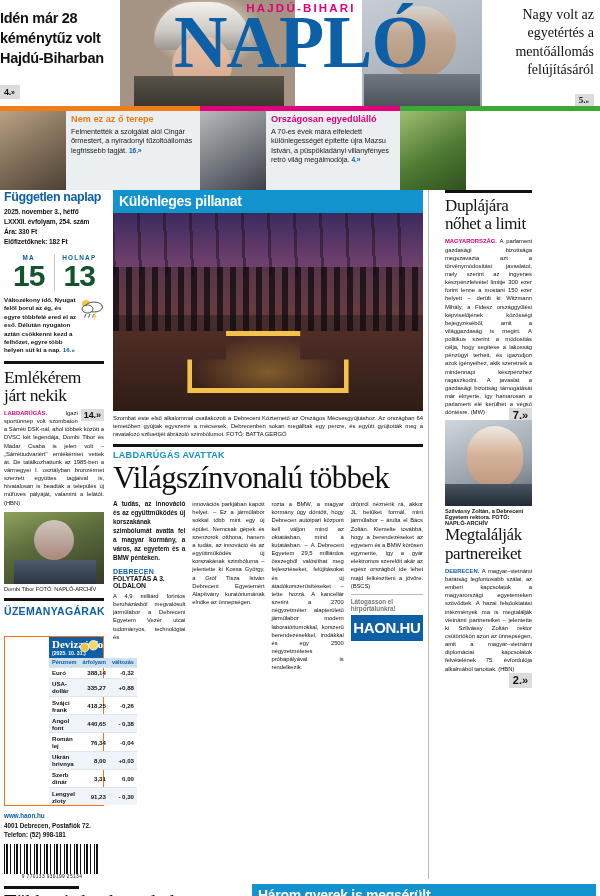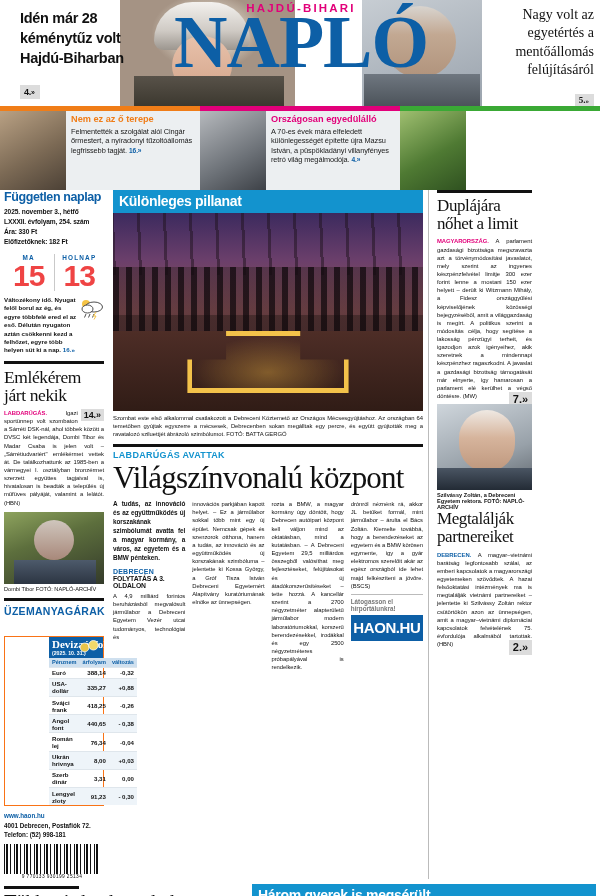--- a/index.html
+++ b/index.html
@@ -9,21 +9,21 @@
     background:#ffffff;
     color:#111;
     position:relative;
     overflow:hidden;
   }
   .page { position:relative; width:600px; height:896px; background:#fff; }
 
   
   .masthead { position:relative; height:106px; width:600px; overflow:hidden; background:#fff; }
   .mh-left {
-    position:absolute; left:20px; top:8px; width:140px;
+    position:absolute; left:0; top:8px; width:140px;
     font-weight:bold; font-size:14.5px; line-height:1.38; letter-spacing:-0.3px;
   }
   .mh-left .pg { margin-top:12px; }
   .pagebadge {
     display:inline-block; background:#dcdcdc; color:#111; font-weight:bold;
     font-size:9px; padding:1px 5px 1px 4px;
   }
   .pagebadge .arrow { font-size:7px; }
   .mh-right {
     position:absolute; right:6px; top:6px; width:118px; text-align:right;
@@ -84,32 +84,32 @@
   .t2 .bar { background:#e2007a; } .t2 h3 { color:#e2007a; }
   .t3 .bar { background:#3aa935; } .t3 h3 { color:#3aa935; }
   .ph-cat { background:linear-gradient(150deg,#b9a184 0%,#7c6a55 55%,#4c4136 100%); }
   .ph-guy { background:linear-gradient(150deg,#b6b9bd 0%,#6d7278 60%,#3d4147 100%); }
   .ph-sport { background:linear-gradient(150deg,#9fbf70 0%,#4f7a33 55%,#2f5120 100%); }
 
   
   .body-grid { position:relative; width:536px; display:flex; padding:0 4px; }
   .col-left { width:104px; flex:none; padding-right:4px; }
   .col-mid { flex:1; padding:0 5px; }
-  .col-right { width:104px; flex:none; padding-left:8px; border-left:1px solid #bbb; }
+  .col-right { width:104px; flex:none; padding-left:16px; border-left:1px solid #bbb; }
 
   
   .sec-title {
     color:#0d5fa6; font-weight:bold; font-size:12.5px; letter-spacing:-0.4px; margin-bottom:3px;
   }
   .meta { font-size:6.6px; font-weight:bold; line-height:1.52; letter-spacing:-0.1px; }
   .weather { display:flex; margin:7px 0 5px; text-align:center; }
   .wcell { flex:1; }
   .wcell:first-child { border-right:1px solid #c9c9c9; }
   .wlabel { font-size:6.4px; font-weight:bold; color:#0d5fa6; letter-spacing:1.2px; }
-  .wtemp { font-size:30px; font-weight:bold; color:#ef4444; line-height:1; letter-spacing:-1px; }
+  .wtemp { font-size:30px; font-weight:bold; color:#14532d; line-height:1; letter-spacing:-1px; }
   .wtext { font-size:6.2px; font-weight:bold; line-height:1.35; position:relative; padding-right:26px; }
   .wicon { position:absolute; right:0; top:2px; width:25px; height:22px; }
   .rule { border-top:3px solid #111; margin:6px 0 4px; }
   .serif-head {
     font-family:"Liberation Serif", serif; font-size:17.5px; line-height:1.07; letter-spacing:-0.4px;
   }
   .body-mini { font-size:5.9px; line-height:1.38; text-align:justify; margin-top:4px; letter-spacing:-0.05px; }
   .lead { font-weight:bold; color:#e2007a; font-size:5.9px; }
   .refbox {
     display:inline-block; background:#dcdcdc; font-weight:bold; font-size:9px; padding:0 3px; float:right;
@@ -408,21 +408,21 @@
         <div class="trees"></div>
         <div class="ground"></div>
         <div class="crowd"></div>
         <div class="sym"></div>
       </div>
 
       <div class="cap">Szombat este első alkalommal csatlakozott a Debreceni Köztemető az Országos Mécsesgyújtáshoz. Az országban 64 temetőben gyújtak egyszerre a mécsesek, Debrecenben sokan megálltak egy percre, és együtt gyújtották meg a ravatalozó sziluettjét ábrázoló szimbólumot. FOTÓ: BATTA GERGŐ</div>
 
       <div class="midrule"></div>
       <div class="over-kicker">LABDARÚGÁS AVATTAK</div>
-      <div class="big-head">Világszínvonalú központ</div>
+      <div class="big-head">Világszínvonalú többek</div>
 
       <div class="three">
         <div class="c">
           <div class="txt" style="font-weight:bold;font-size:6.4px">A tudás, az innováció és az együttműködés új korszakának szimbólumát avatta fel a magyar kormány, a város, az egyetem és a BMW pénteken.</div>
           <div class="place" style="margin-top:5px">DEBRECEN</div>
           <div class="cont">FOLYTATÁS A 3. OLDALON</div>
           <div class="txt">A 4,9 milliárd forintos beruházásból megvalósult járműlabor a Debreceni Egyetem Vezér utcai tudományos, technológiai és</div>
         </div>
         <div class="c">
           <div class="txt">innovációs parkjában kapott helyet. – Ez a járműlabor sokkal több mint egy új épület. Nemcsak gépek és szenzorok otthona, hanem a tudás, az innováció és az együttműködés új korszakának szimbóluma – jelentette ki Kossa György, a Gróf Tisza István Debreceni Egyetemért Alapítvány kuratóriumának elnöke az ünnepségen.</div>

